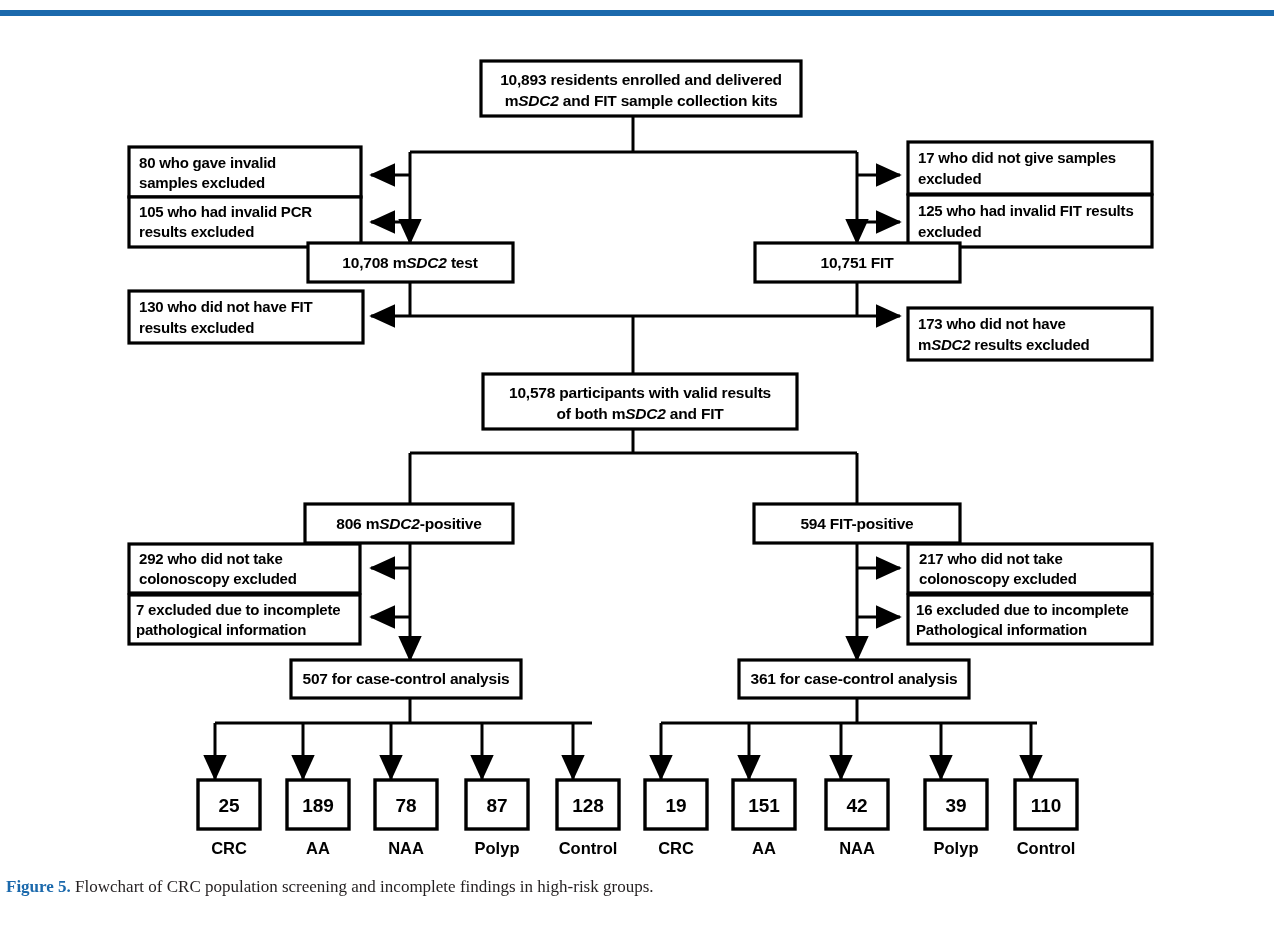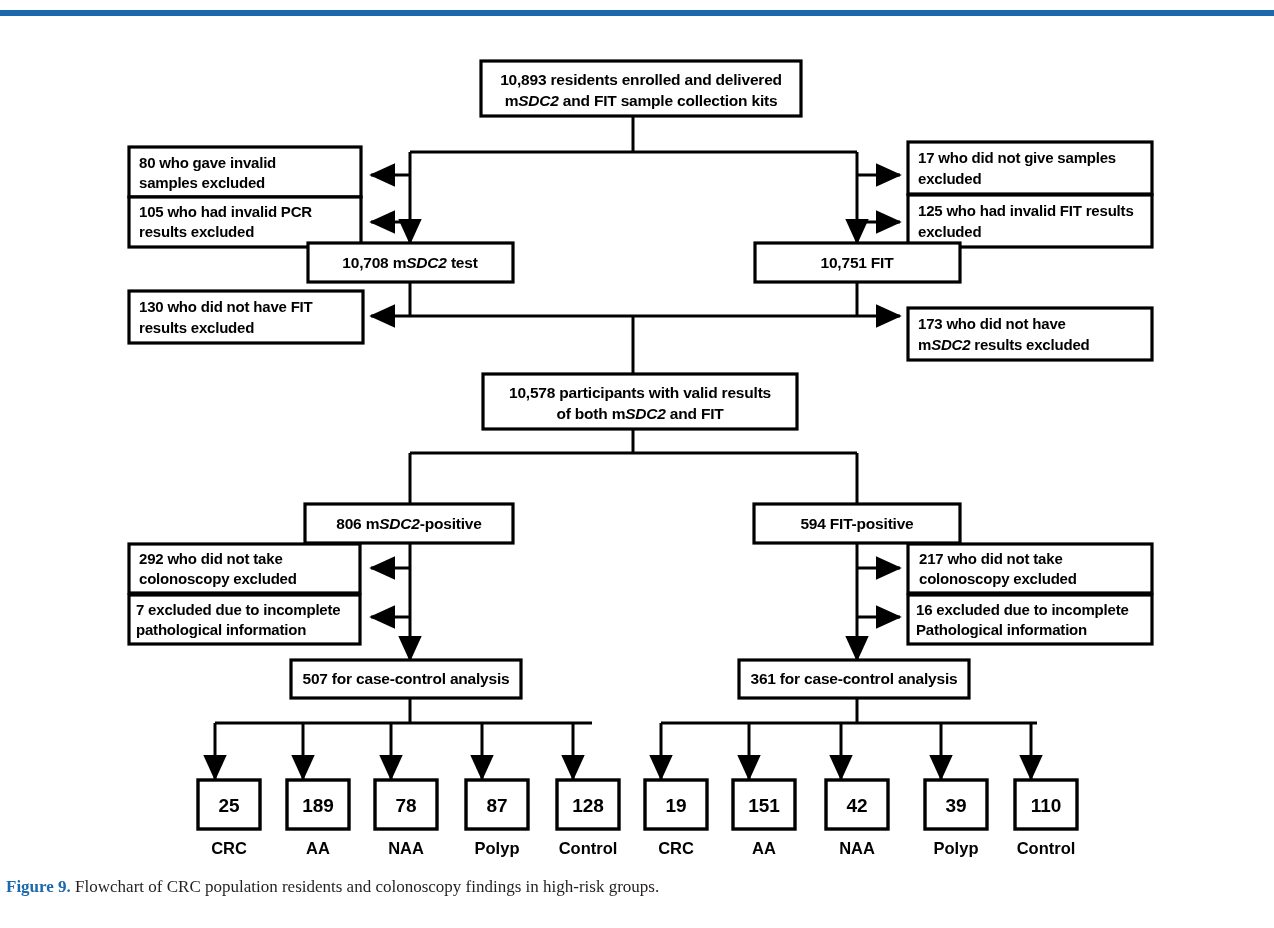--- a/index.html
+++ b/index.html
@@ -302,13 +302,13 @@
     </g>
     <g>
       <rect class="leaf-box" x="1015" y="764" width="62" height="49"></rect>
       <text class="leaf-num" x="1046" y="796">110</text>
       <text class="leaf-label" x="1046" y="838">Control</text>
     </g>
   </g>
 </svg>
 </div>
 
-<div id="caption"><span class="cap-label">Figure 9.</span><span> Flowchart of CRC population residents and colonoscopy findings in high-risk groups.</span></div>
+<div id="caption"><span class="cap-label">Figure 5.</span><span> Flowchart of CRC population screening and incomplete findings in high-risk groups.</span></div>
 
 </body></html>

